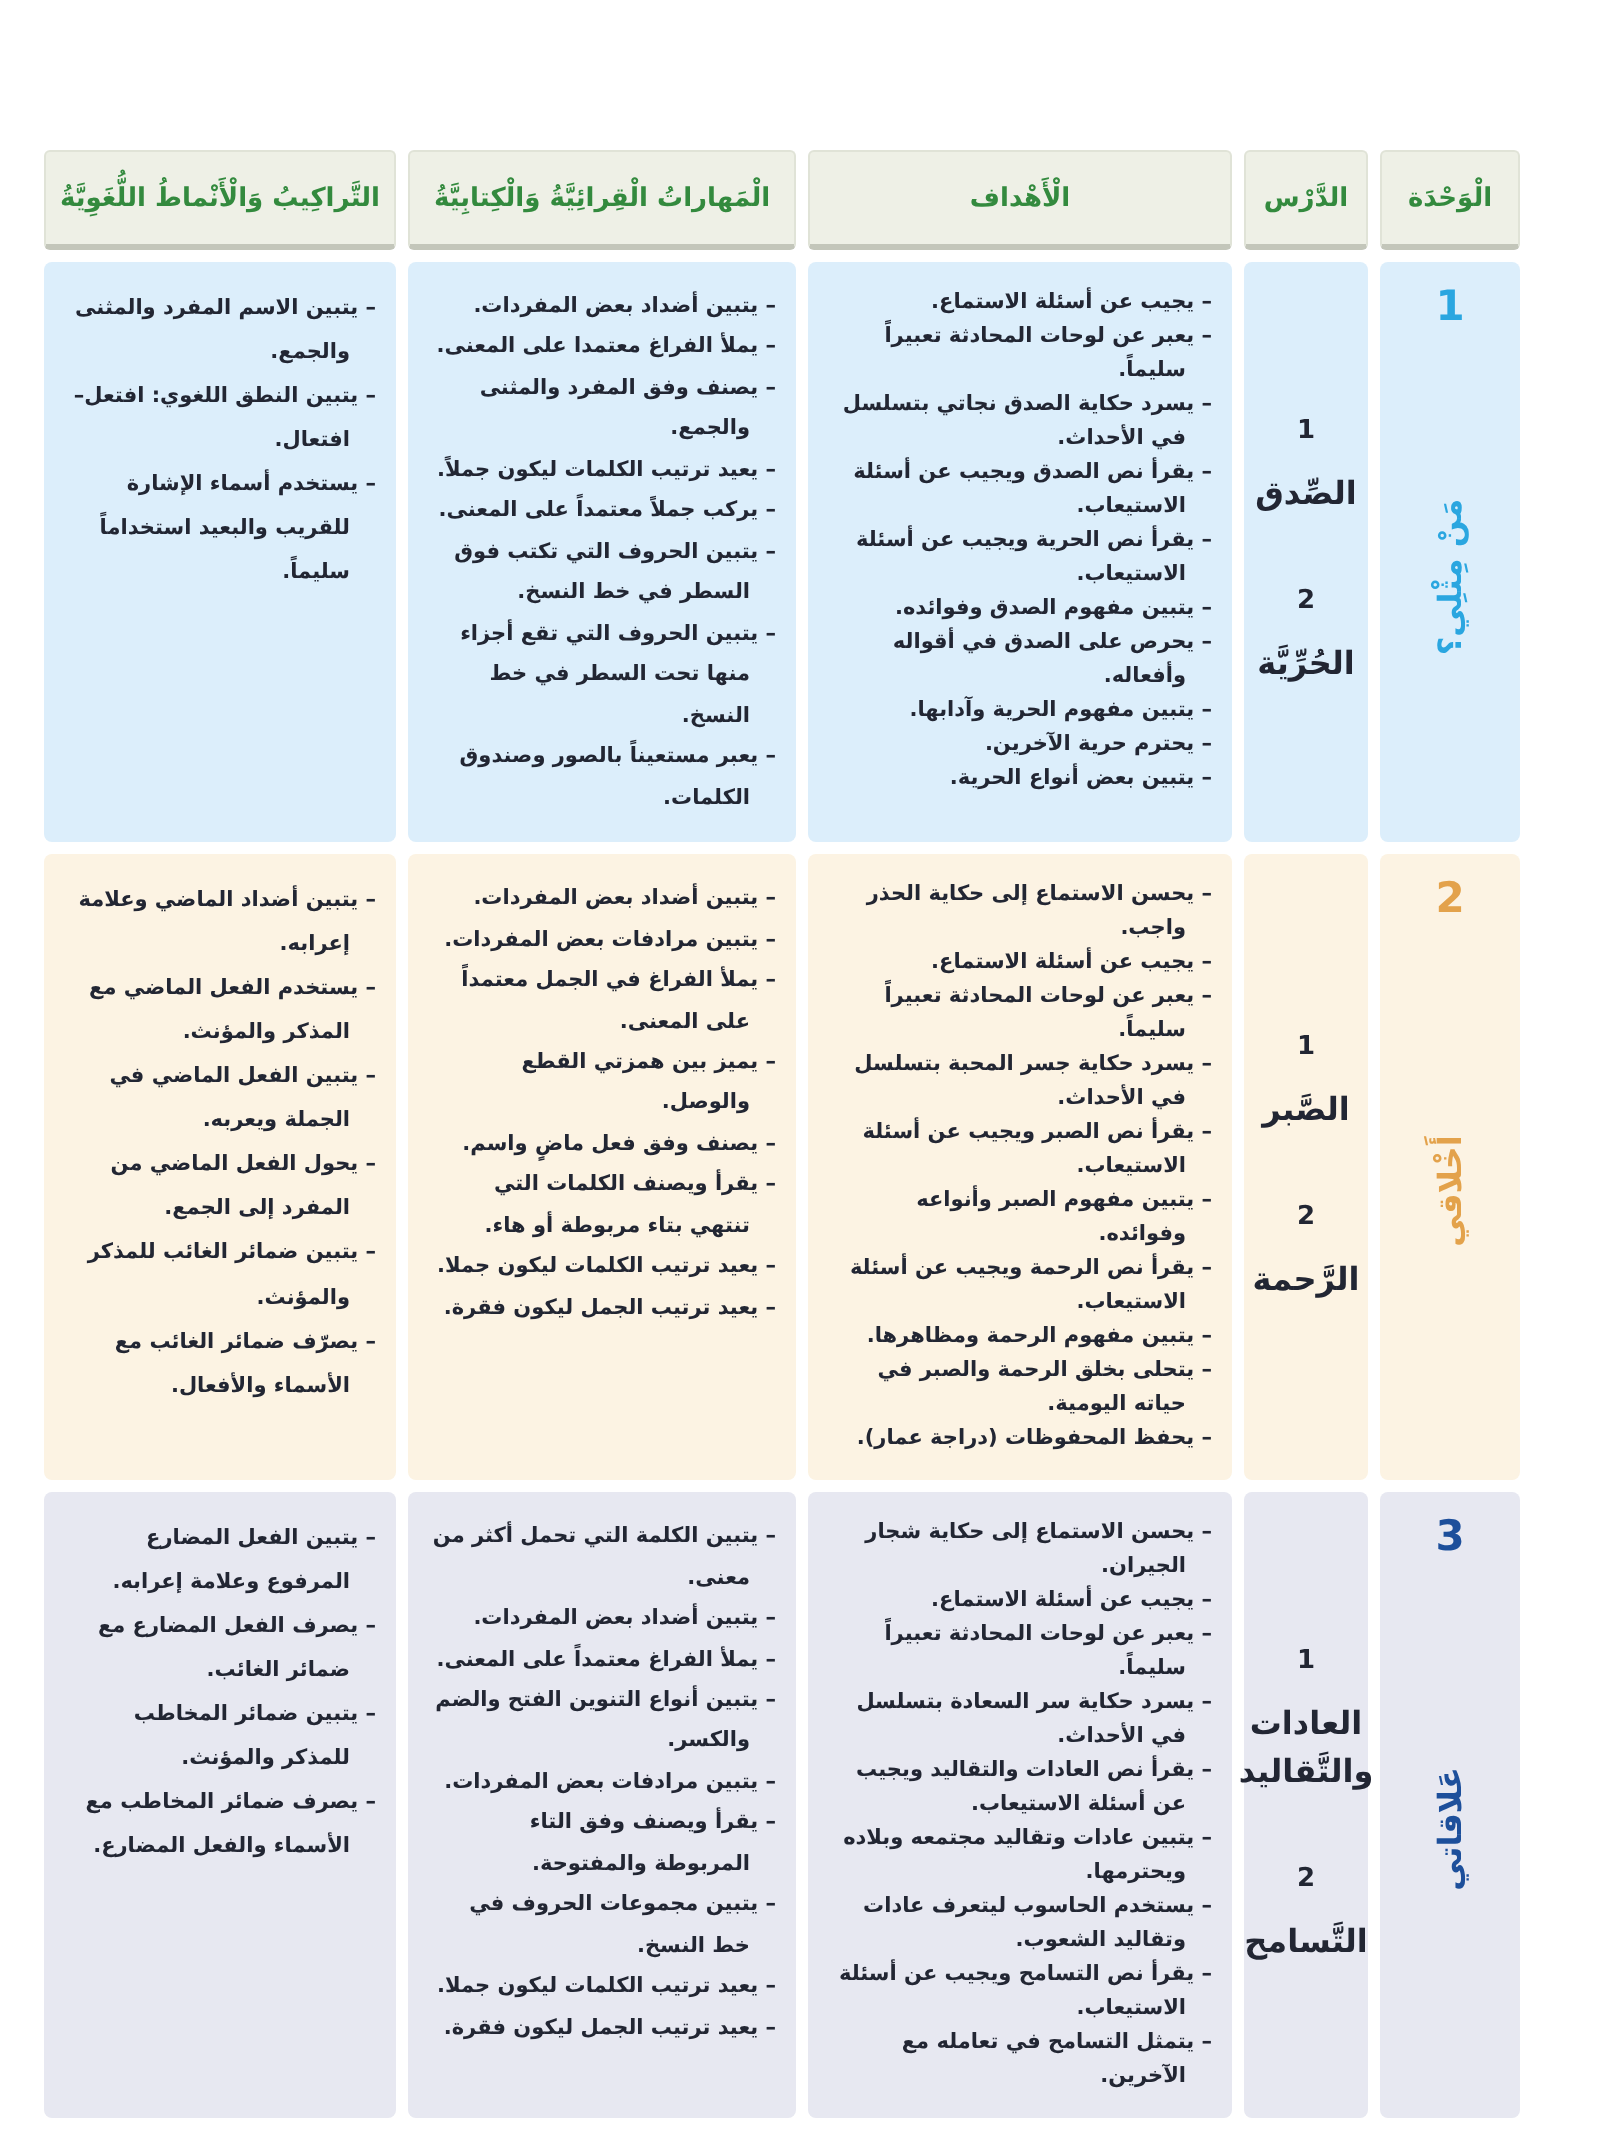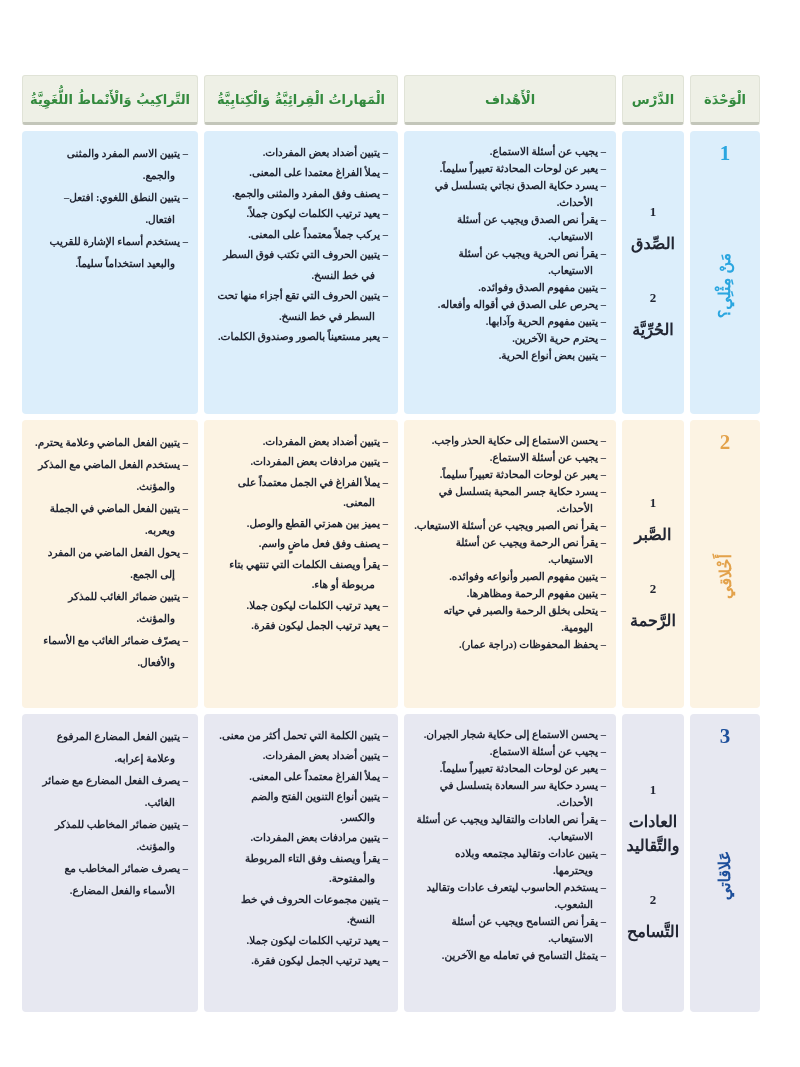--- a/index.html
+++ b/index.html
@@ -29,21 +29,20 @@
     height:50px;
     display:flex; align-items:center; justify-content:center;
     text-align:center;
     padding:2px 4px;
   }
   .unit-row { display:contents; }
   .cell {
     background:var(--row-bg,#eee);
     border-radius:4px;
     padding:12px 10px;
-    font-family:Liberation Serif, serif;
   }
   .row-0 .cell { min-height:283px; }
   .row-1 .cell { min-height:288px; }
   .row-2 .cell { min-height:298px; }
 
   .unit-cell {
     display:flex; flex-direction:column; align-items:center;
     padding:10px 4px;
   }
   .unit-number {
@@ -156,42 +155,42 @@
         <div class="lesson-num">2</div>
         <div class="lesson-name">الرَّحمة</div>
       </div>
       <div class="cell col-objectives">
         <div class="items">
             <div class="item">يحسن الاستماع إلى حكاية الحذر واجب.</div>
             <div class="item">يجيب عن أسئلة الاستماع.</div>
             <div class="item">يعبر عن لوحات المحادثة تعبيراً سليماً.</div>
             <div class="item">يسرد حكاية جسر المحبة بتسلسل في الأحداث.</div>
             <div class="item">يقرأ نص الصبر ويجيب عن أسئلة الاستيعاب.</div>
+            <div class="item">يتبين مفهوم الصبر وأنواعه وفوائده.</div>
             <div class="item">يقرأ نص الرحمة ويجيب عن أسئلة الاستيعاب.</div>
-            <div class="item">يتبين مفهوم الصبر وأنواعه وفوائده.</div>
             <div class="item">يتبين مفهوم الرحمة ومظاهرها.</div>
             <div class="item">يتحلى بخلق الرحمة والصبر في حياته اليومية.</div>
             <div class="item">يحفظ المحفوظات (دراجة عمار).</div>
           </div>
       </div>
       <div class="cell col-skills">
         <div class="items">
             <div class="item">يتبين أضداد بعض المفردات.</div>
             <div class="item">يتبين مرادفات بعض المفردات.</div>
             <div class="item">يملأ الفراغ في الجمل معتمداً على المعنى.</div>
             <div class="item">يميز بين همزتي القطع والوصل.</div>
             <div class="item">يصنف وفق فعل ماضٍ واسم.</div>
             <div class="item">يقرأ ويصنف الكلمات التي تنتهي بتاء مربوطة أو هاء.</div>
             <div class="item">يعيد ترتيب الكلمات ليكون جملا.</div>
             <div class="item">يعيد ترتيب الجمل ليكون فقرة.</div>
           </div>
       </div>
       <div class="cell col-structures">
         <div class="items">
-            <div class="item">يتبين الفعل الماضي وعلامة يحترم.</div>
+            <div class="item">يتبين أضداد الماضي وعلامة إعرابه.</div>
             <div class="item">يستخدم الفعل الماضي مع المذكر والمؤنث.</div>
             <div class="item">يتبين الفعل الماضي في الجملة ويعربه.</div>
             <div class="item">يحول الفعل الماضي من المفرد إلى الجمع.</div>
             <div class="item">يتبين ضمائر الغائب للمذكر والمؤنث.</div>
             <div class="item">يصرّف ضمائر الغائب مع الأسماء والأفعال.</div>
           </div>
       </div>
     </div>
 
     <div class="unit-row row-2" style="--row-bg: #e7e8f1; --accent: #1d4f9b;">

